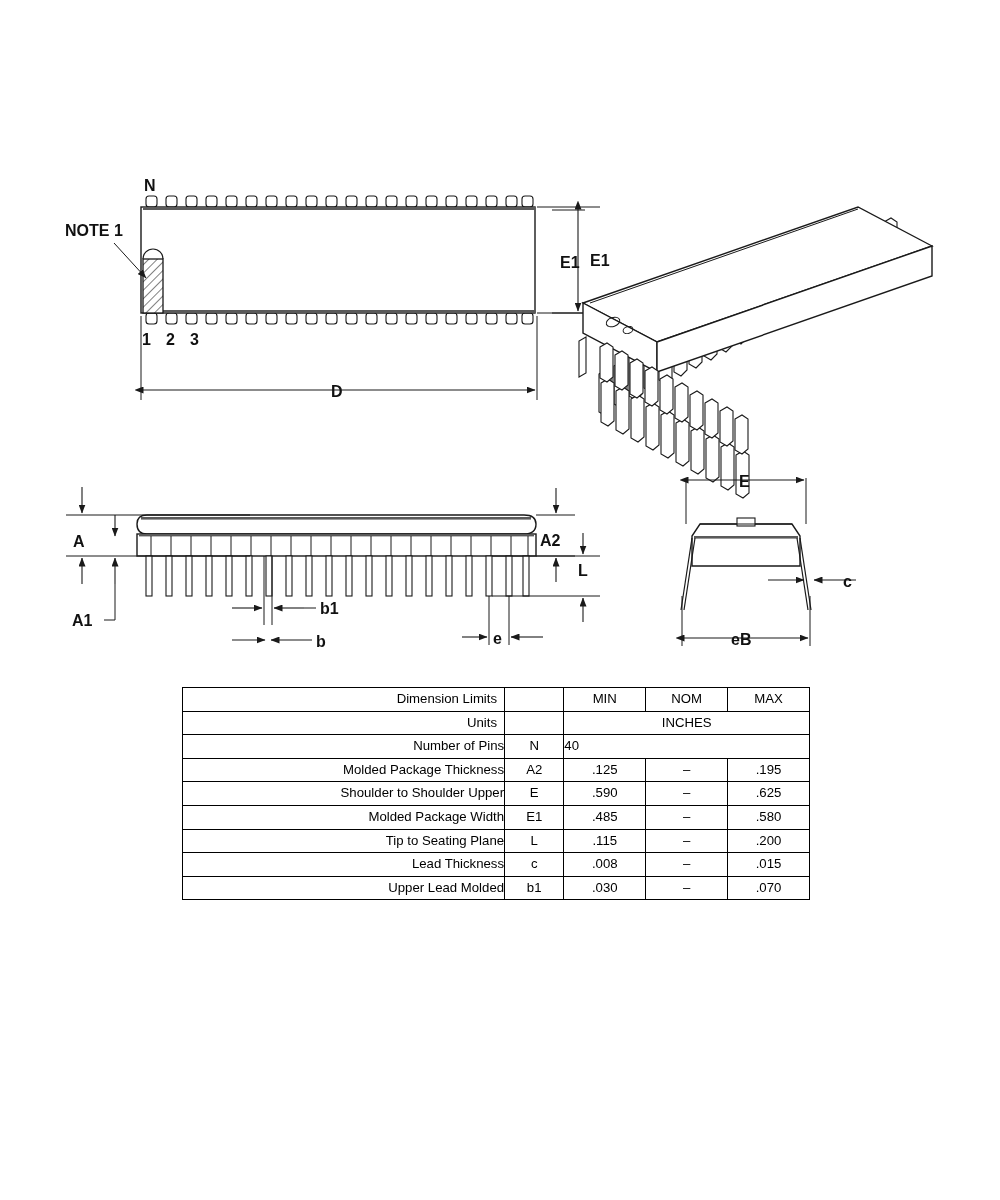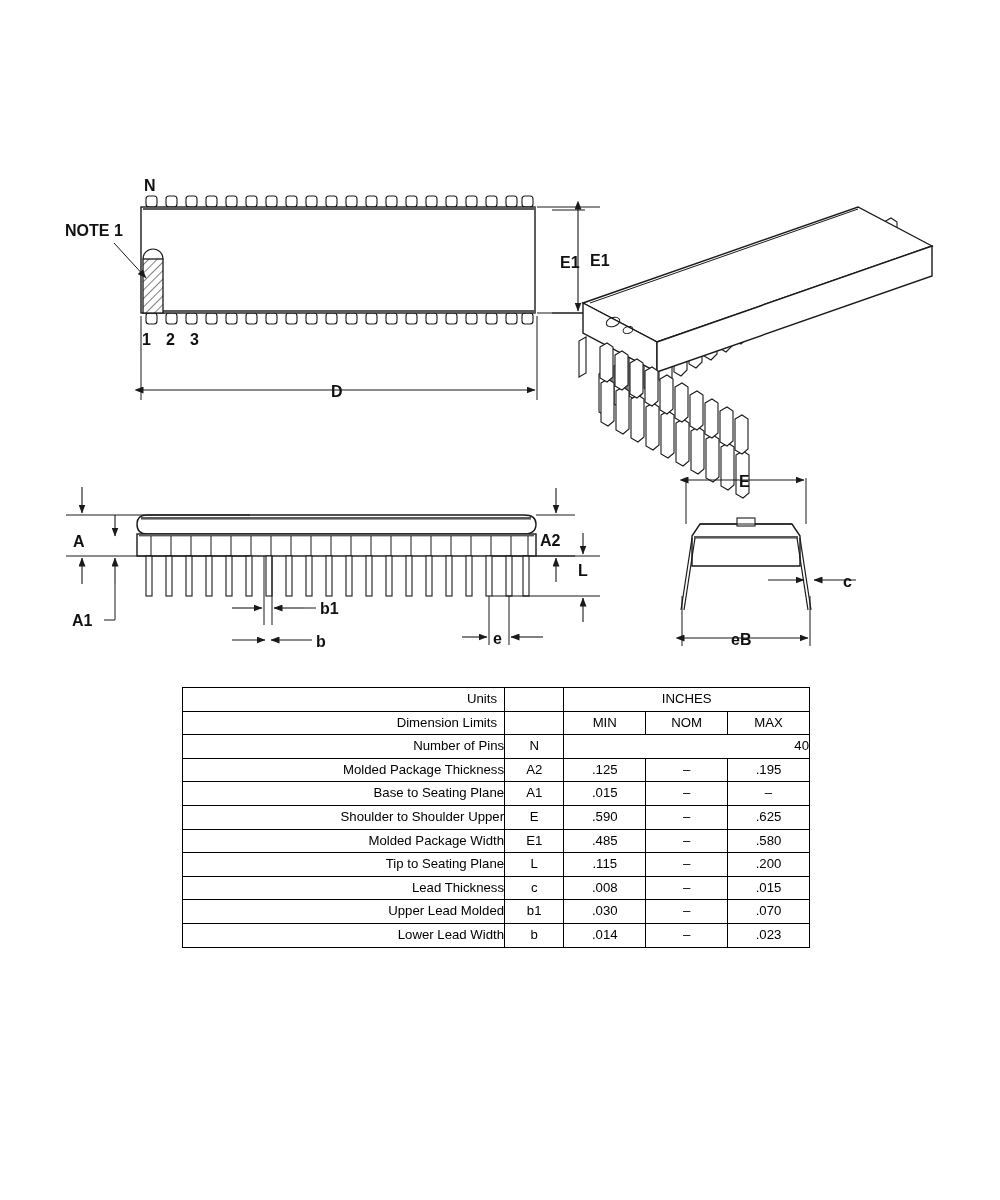--- a/index.html
+++ b/index.html
@@ -60,21 +60,21 @@
     padding: 0;
     height: 22.6px;
     line-height: 22.6px;
     font-weight: normal;
     background: #ffffff;
   }
   .c-desc  { width: 318px; text-align: right;  padding-left: 6px !important; }
   .c-sym   { width: 60px;  text-align: center; }
   .c-val   { width: 83px;  text-align: center; }
   .c-units { text-align: right; padding-right: 7px !important; }
-  .c-span3 { text-align: right; }
+  .c-span3 { text-align: left; }
   .hdr-inches { text-align: center; }
 </style>
 </head>
 <body>
 
 <div id="sheet">
 
   <svg class="drawing" viewBox="0 0 1000 1200">
     <defs>
       <pattern id="hatch" width="6" height="6" patternTransform="rotate(45)" patternUnits="userSpaceOnUse">
@@ -380,53 +380,46 @@
     <text class="lbl" x="493" y="644">e</text>
 
     <text class="lbl" x="739" y="487">E</text>
     <text class="lbl" x="731" y="645">eB</text>
     <text class="lbl" x="843" y="587">c</text>
   </svg>
 
   <table id="dim-table">
     <tbody>
       <tr>
-        <td class="c-desc c-units">Units</td>
-        <td class="c-sym"></td>
-        <td class="c-val hdr-inches" colspan="3">INCHES</td>
-      </tr>
-      <tr>
         <td class="c-desc c-units">Dimension Limits</td>
         <td class="c-sym"></td>
         <td class="c-val">MIN</td>
         <td class="c-val">NOM</td>
         <td class="c-val">MAX</td>
       </tr>
+      <tr>
+        <td class="c-desc c-units">Units</td>
+        <td class="c-sym"></td>
+        <td class="c-val hdr-inches" colspan="3">INCHES</td>
+      </tr>
     </tbody>
     <tbody id="table-body">
         <tr>
           <td class="c-desc">Number of Pins</td>
           <td class="c-sym">N</td>
           <td class="c-val c-span3" colspan="3">40</td>
         </tr>
         <tr>
           <td class="c-desc">Molded Package Thickness</td>
           <td class="c-sym">A2</td>
           <td class="c-val">.125</td>
           <td class="c-val">–</td>
           <td class="c-val">.195</td>
         </tr>
         <tr>
-          <td class="c-desc">Base to Seating Plane</td>
-          <td class="c-sym">A1</td>
-          <td class="c-val">.015</td>
-          <td class="c-val">–</td>
-          <td class="c-val">–</td>
-        </tr>
-        <tr>
           <td class="c-desc">Shoulder to Shoulder Upper</td>
           <td class="c-sym">E</td>
           <td class="c-val">.590</td>
           <td class="c-val">–</td>
           <td class="c-val">.625</td>
         </tr>
         <tr>
           <td class="c-desc">Molded Package Width</td>
           <td class="c-sym">E1</td>
           <td class="c-val">.485</td>
@@ -447,23 +440,16 @@
           <td class="c-val">–</td>
           <td class="c-val">.015</td>
         </tr>
         <tr>
           <td class="c-desc">Upper Lead Molded</td>
           <td class="c-sym">b1</td>
           <td class="c-val">.030</td>
           <td class="c-val">–</td>
           <td class="c-val">.070</td>
         </tr>
-        <tr>
-          <td class="c-desc">Lower Lead Width</td>
-          <td class="c-sym">b</td>
-          <td class="c-val">.014</td>
-          <td class="c-val">–</td>
-          <td class="c-val">.023</td>
-        </tr>
       </tbody>
   </table>
 
 </div>
 
 </body></html>

